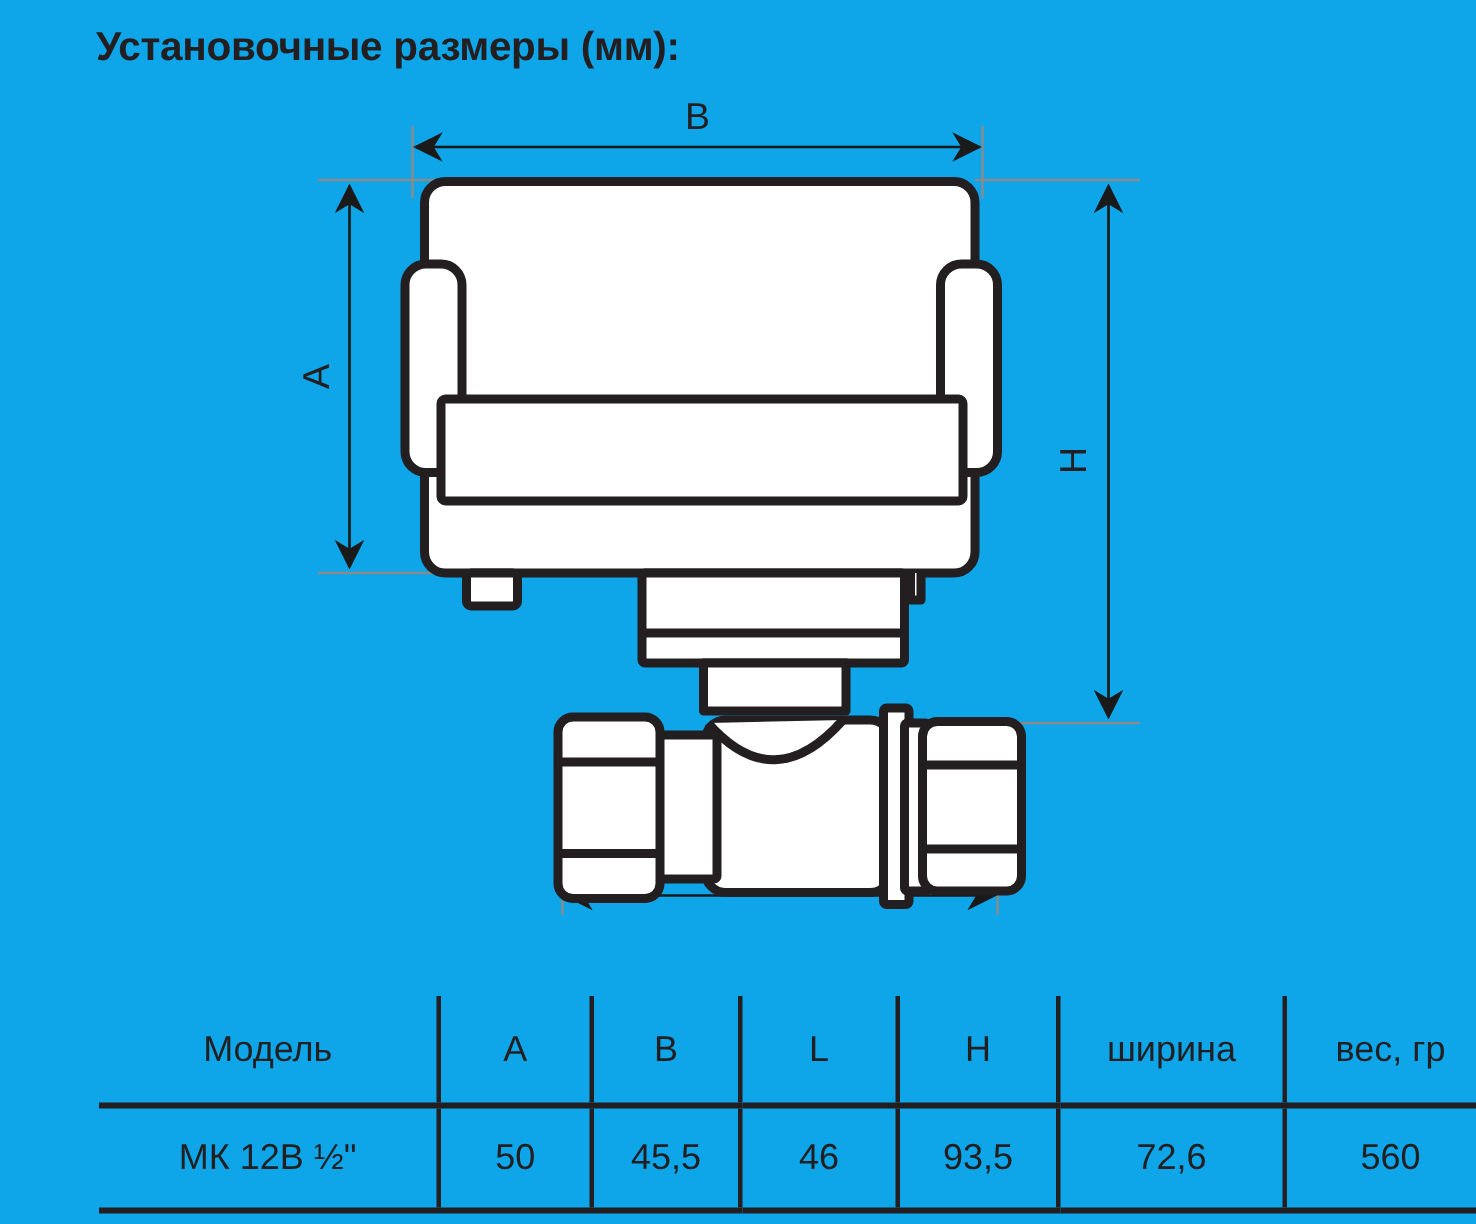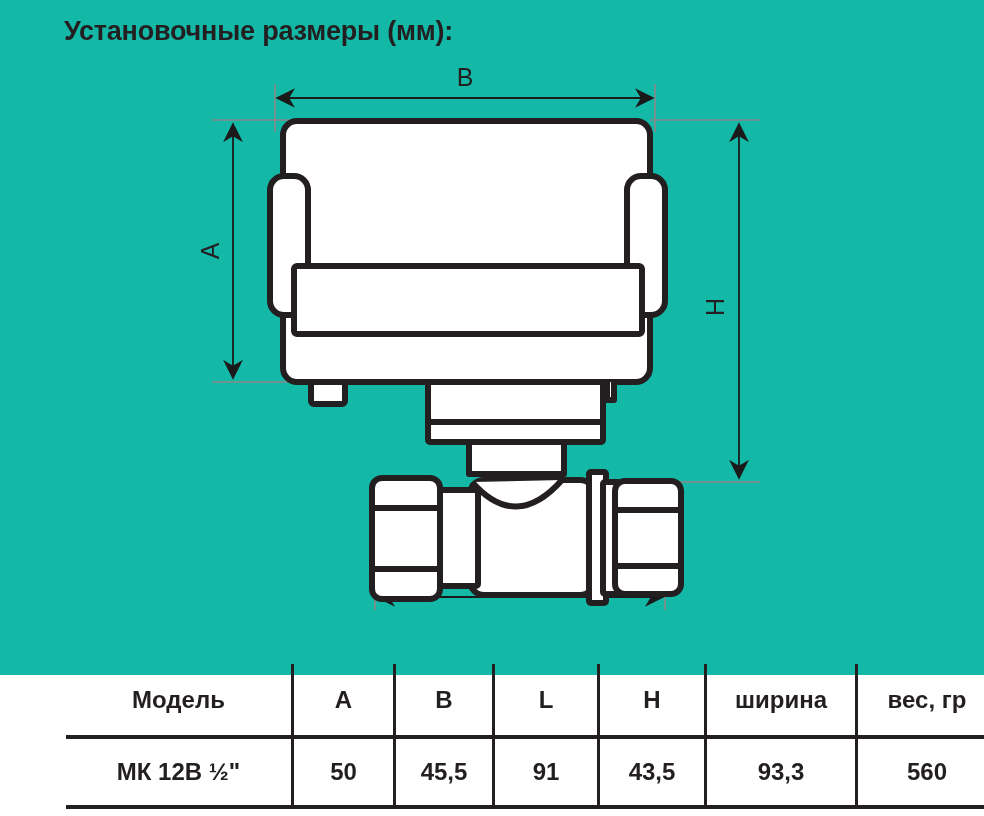--- a/index.html
+++ b/index.html
@@ -11,22 +11,22 @@
     width: 984px;
     height: 816px;
     font-family: "Liberation Sans", sans-serif;
     color: #231f20;
     overflow: hidden;
     position: relative;
   }
   #page {
     position: relative;
     width: 984px;
-    height: 675px;
-    background: #14b8a6;
+    height: 816px;
+    background: #0ea5e9;
   }
   #title {
     position: absolute;
     left: 64px;
     top: 16px;
     font-size: 27px;
     font-weight: bold;
     letter-spacing: -0.2px;
     color: #231f20;
     white-space: nowrap;
@@ -38,21 +38,20 @@
     width: 984px;
     height: 600px;
   }
   
   #spec-table {
     position: absolute;
     left: 66px;
     top: 664px;
     width: 912px;
     height: 137px;
-    font-weight: bold;
   }
   #spec-table table {
     border-collapse: collapse;
     width: 912px;
     table-layout: fixed;
   }
   #spec-table td {
     text-align: center;
     vertical-align: middle;
     font-size: 24px;
@@ -207,22 +206,22 @@
           <td class="w-b">B</td>
           <td class="w-l">L</td>
           <td class="w-h">H</td>
           <td class="w-sh">ширина</td>
           <td class="w-wt last-col">вес, гр</td>
         </tr>
         <tr class="data-row">
           <td class="first-col">МК 12В ½"</td>
           <td class="w-a">50</td>
           <td class="w-b">45,5</td>
-          <td class="w-l">91</td>
-          <td class="w-h">43,5</td>
-          <td class="w-sh">93,3</td>
+          <td class="w-l">46</td>
+          <td class="w-h">93,5</td>
+          <td class="w-sh">72,6</td>
           <td class="w-wt last-col">560</td>
         </tr>
       </tbody>
     </table>
   </div>
 
 </div>
 
 </body></html>

